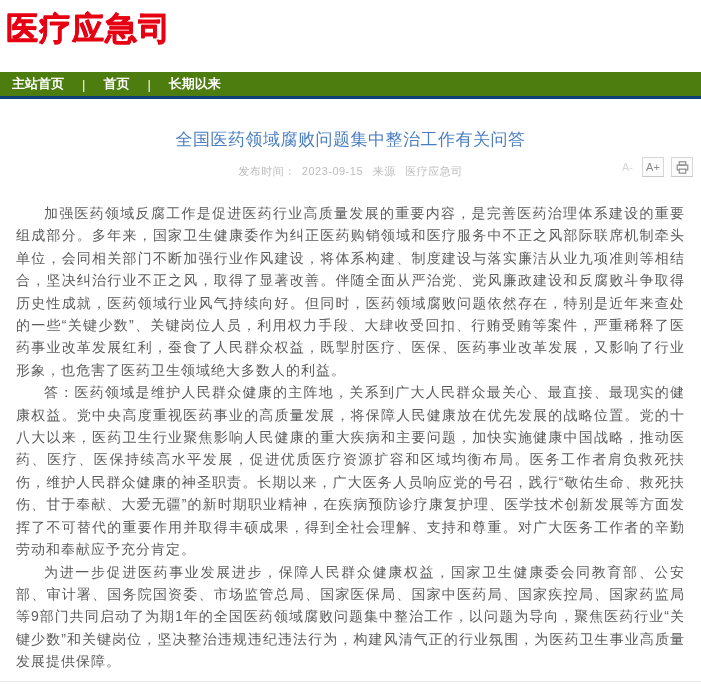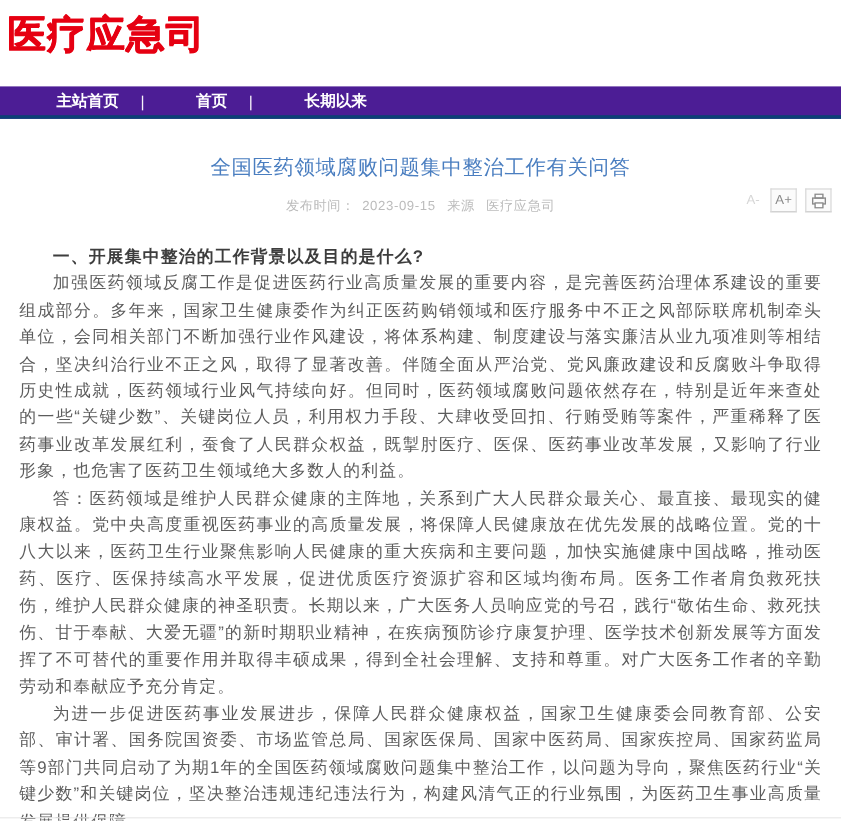--- a/index.html
+++ b/index.html
@@ -21,33 +21,31 @@
     color: #e60012;
     letter-spacing: 1px;
     text-shadow: 0.6px 0 0 #e60012, 0 0.6px 0 #e60012;
     display: inline-block;
     line-height: 38px;
     cursor: pointer;
   }
   .navbar {
     margin-top: 9px;
     height: 27px;
-    background: #4c1d95;
+    background: #4d7c0f;
     border-bottom: 3px solid #0c4076;
     display: flex;
     align-items: center;
     color: #ffffff;
     font-size: 13px;
     font-weight: bold;
-    padding-left: 35px;
   }
   .nav-item {
     cursor: pointer;
     white-space: nowrap;
-    margin-left: 25px;
   }
   .nav-item.first { margin-left: 12px; }
   .nav-sep {
     margin: 0 18px;
     font-weight: normal;
     opacity: 0.95;
   }
   .article-title {
     margin-top: 29px;
     text-align: center;
@@ -146,19 +144,18 @@
       <svg width="13" height="13" viewBox="0 0 16 16">
         <rect x="4" y="1" width="8" height="4" fill="none" stroke="#8a8a8a" stroke-width="1.4"></rect>
         <rect x="1.5" y="5" width="13" height="6" fill="none" stroke="#8a8a8a" stroke-width="1.4"></rect>
         <rect x="4" y="10" width="8" height="5" fill="#ffffff" stroke="#8a8a8a" stroke-width="1.4"></rect>
       </svg>
     </span>
   </span>
 </div>
 
 <div class="article-body">
-  <p class="question-heading">一、开展集中整治的工作背景以及目的是什么?</p>
   <p>加强医药领域反腐工作是促进医药行业高质量发展的重要内容，是完善医药治理体系建设的重要组成部分。多年来，国家卫生健康委作为纠正医药购销领域和医疗服务中不正之风部际联席机制牵头单位，会同相关部门不断加强行业作风建设，将体系构建、制度建设与落实廉洁从业九项准则等相结合，坚决纠治行业不正之风，取得了显著改善。伴随全面从严治党、党风廉政建设和反腐败斗争取得历史性成就，医药领域行业风气持续向好。但同时，医药领域腐败问题依然存在，特别是近年来查处的一些“关键少数”、关键岗位人员，利用权力手段、大肆收受回扣、行贿受贿等案件，严重稀释了医药事业改革发展红利，蚕食了人民群众权益，既掣肘医疗、医保、医药事业改革发展，又影响了行业形象，也危害了医药卫生领域绝大多数人的利益。</p>
   <p>答：医药领域是维护人民群众健康的主阵地，关系到广大人民群众最关心、最直接、最现实的健康权益。党中央高度重视医药事业的高质量发展，将保障人民健康放在优先发展的战略位置。党的十八大以来，医药卫生行业聚焦影响人民健康的重大疾病和主要问题，加快实施健康中国战略，推动医药、医疗、医保持续高水平发展，促进优质医疗资源扩容和区域均衡布局。医务工作者肩负救死扶伤，维护人民群众健康的神圣职责。长期以来，广大医务人员响应党的号召，践行“敬佑生命、救死扶伤、甘于奉献、大爱无疆”的新时期职业精神，在疾病预防诊疗康复护理、医学技术创新发展等方面发挥了不可替代的重要作用并取得丰硕成果，得到全社会理解、支持和尊重。对广大医务工作者的辛勤劳动和奉献应予充分肯定。</p>
   <p>为进一步促进医药事业发展进步，保障人民群众健康权益，国家卫生健康委会同教育部、公安部、审计署、国务院国资委、市场监管总局、国家医保局、国家中医药局、国家疾控局、国家药监局等9部门共同启动了为期1年的全国医药领域腐败问题集中整治工作，以问题为导向，聚焦医药行业“关键少数”和关键岗位，坚决整治违规违纪违法行为，构建风清气正的行业氛围，为医药卫生事业高质量发展提供保障。</p>
 </div>
 
 <div class="bottom-divider"></div>
 
 </body></html>

